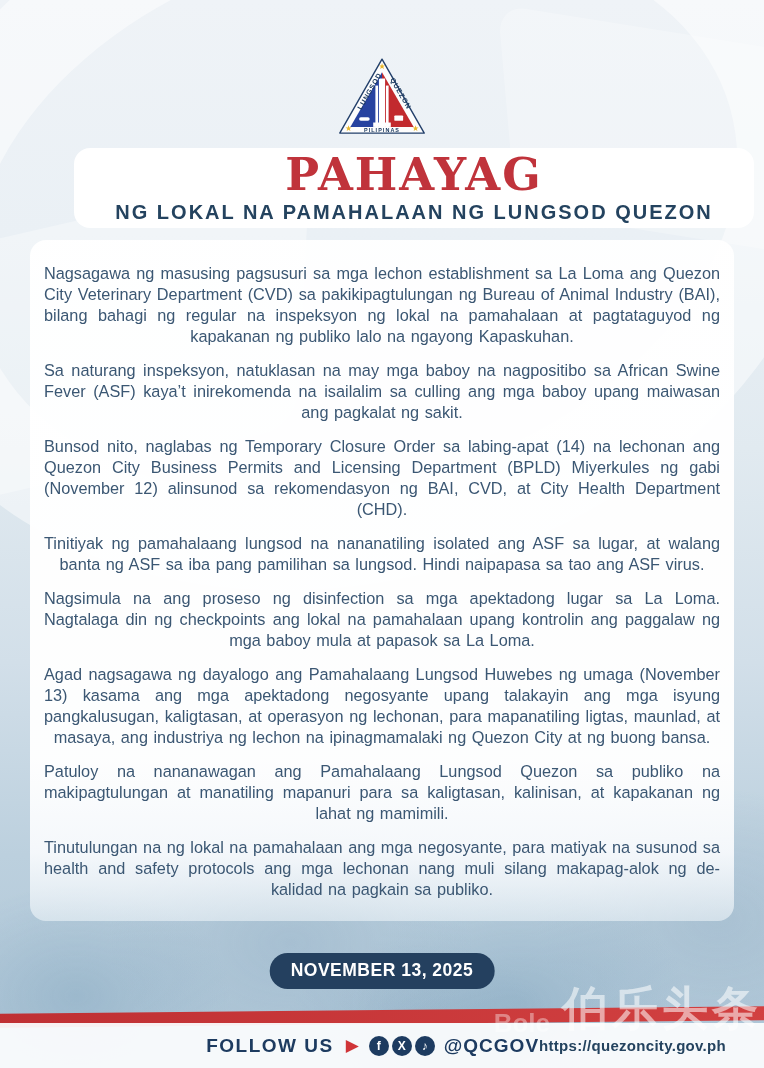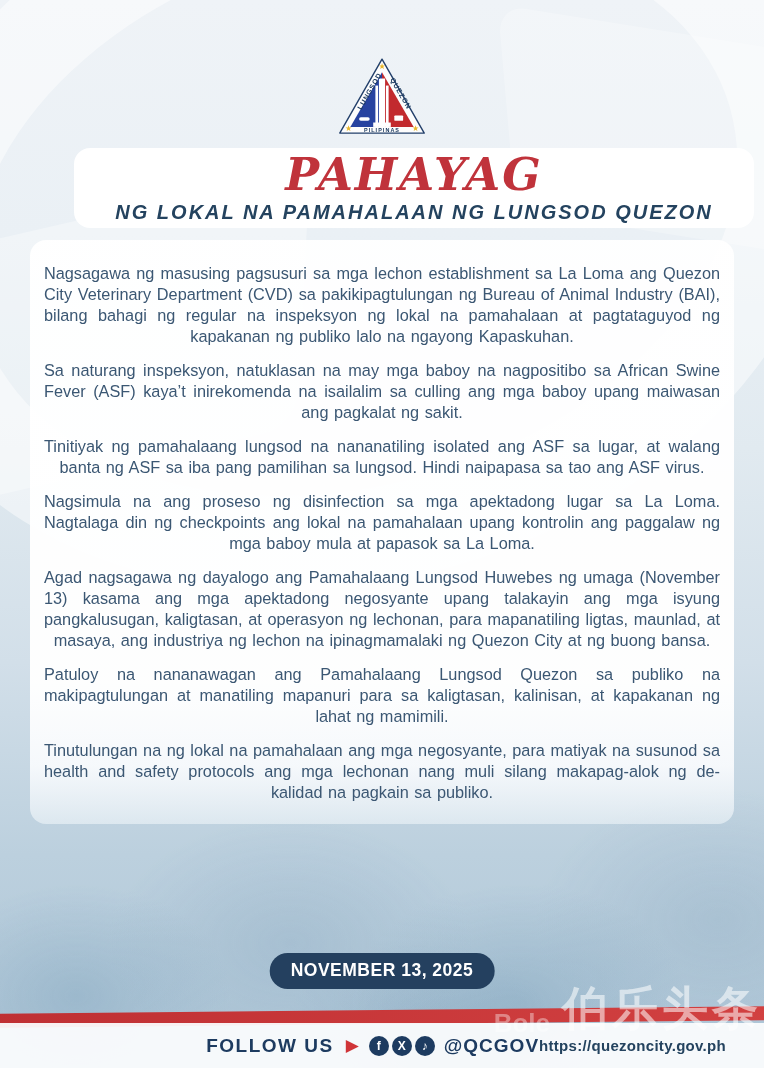--- a/index.html
+++ b/index.html
@@ -21,21 +21,21 @@
       radial-gradient(260px 180px at 38% 62%, rgba(126,158,184,.32), transparent 70%),
       radial-gradient(240px 170px at 68% 80%, rgba(104,146,175,.38), transparent 70%),
       radial-gradient(260px 190px at 94% 55%, rgba(134,164,188,.34), transparent 70%),
       radial-gradient(200px 140px at 55% 92%, rgba(116,152,180,.34), transparent 70%);
   }
 
   .seal { position:absolute; top:52px; left:50%; transform:translateX(-50%); width:88px; height:90px; }
 
   .title-bar { position:absolute; top:148px; left:74px; width:680px; height:80px;
     background:rgba(255,255,255,.97); border-radius:16px;
-    display:flex; flex-direction:column; align-items:center; justify-content:center;font-style:italic; }
+    display:flex; flex-direction:column; align-items:center; justify-content:center; }
   .title { font-family:"DejaVu Serif", serif; font-weight:bold; font-size:45px; line-height:1;
     color:#c0333b; letter-spacing:2px; }
   .subtitle { margin-top:4px; font-size:20px; font-weight:bold; color:#24435f; letter-spacing:2px; white-space:nowrap; }
 
   .content-box { position:absolute; top:240px; left:30px; width:704px; box-sizing:border-box;
     padding:23px 14px 8px; border-radius:16px;
     background:linear-gradient(180deg, rgba(255,255,255,.97) 0%, rgba(255,255,255,.97) 76%, rgba(252,253,255,.88) 90%, rgba(244,249,252,.55) 100%); }
   .content-box p { margin:0 0 13px; font-size:16.3px; line-height:21px; color:#3b5773;
     text-align:justify; text-align-last:center; word-spacing:1px; }
 
@@ -94,20 +94,21 @@
   </div>
 
   <div class="title-bar">
     <div class="title">PAHAYAG</div>
     <div class="subtitle">NG LOKAL NA PAMAHALAAN NG LUNGSOD QUEZON</div>
   </div>
 
   <div class="content-box">
     <p>Nagsagawa ng masusing pagsusuri sa mga lechon establishment sa La Loma ang Quezon City Veterinary Department (CVD) sa pakikipagtulungan ng Bureau of Animal Industry (BAI), bilang bahagi ng regular na inspeksyon ng lokal na pamahalaan at pagtataguyod ng kapakanan ng publiko lalo na ngayong Kapaskuhan.</p>
     <p>Sa naturang inspeksyon, natuklasan na may mga baboy na nagpositibo sa African Swine Fever (ASF) kaya’t inirekomenda na isailalim sa culling ang mga baboy upang maiwasan ang pagkalat ng sakit.</p>
+    <p>Bunsod nito, naglabas ng Temporary Closure Order sa labing-apat (14) na lechonan ang Quezon City Business Permits and Licensing Department (BPLD) Miyerkules ng gabi (November 12) alinsunod sa rekomendasyon ng BAI, CVD, at City Health Department (CHD).</p>
     <p>Tinitiyak ng pamahalaang lungsod na nananatiling isolated ang ASF sa lugar, at walang banta ng ASF sa iba pang pamilihan sa lungsod. Hindi naipapasa sa tao ang ASF virus.</p>
     <p>Nagsimula na ang proseso ng disinfection sa mga apektadong lugar sa La Loma. Nagtalaga din ng checkpoints ang lokal na pamahalaan upang kontrolin ang paggalaw ng mga baboy mula at papasok sa La Loma.</p>
     <p>Agad nagsagawa ng dayalogo ang Pamahalaang Lungsod Huwebes ng umaga (November 13) kasama ang mga apektadong negosyante upang talakayin ang mga isyung pangkalusugan, kaligtasan, at operasyon ng lechonan, para mapanatiling ligtas, maunlad, at masaya, ang industriya ng lechon na ipinagmamalaki ng Quezon City at ng buong bansa.</p>
     <p>Patuloy na nananawagan ang Pamahalaang Lungsod Quezon sa publiko na makipagtulungan at manatiling mapanuri para sa kaligtasan, kalinisan, at kapakanan ng lahat ng mamimili.</p>
     <p>Tinutulungan na ng lokal na pamahalaan ang mga negosyante, para matiyak na susunod sa health and safety protocols ang mga lechonan nang muli silang makapag-alok ng de-kalidad na pagkain sa publiko.</p>
   </div>
 
   <div class="date-badge">NOVEMBER 13, 2025</div>
 
   <div class="footer-stripe"></div>

